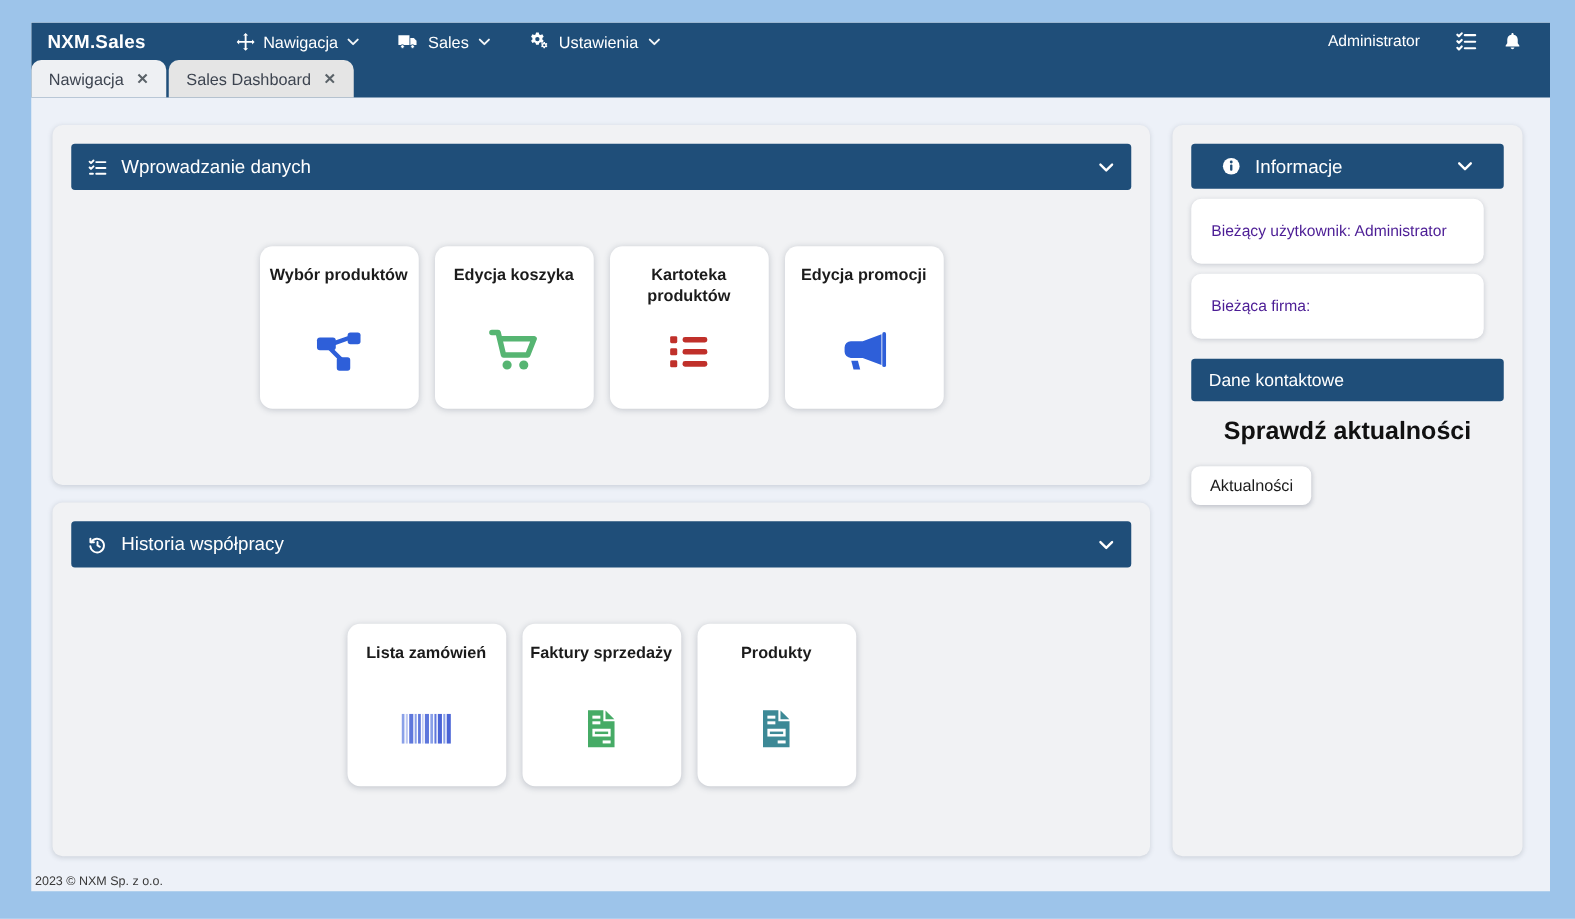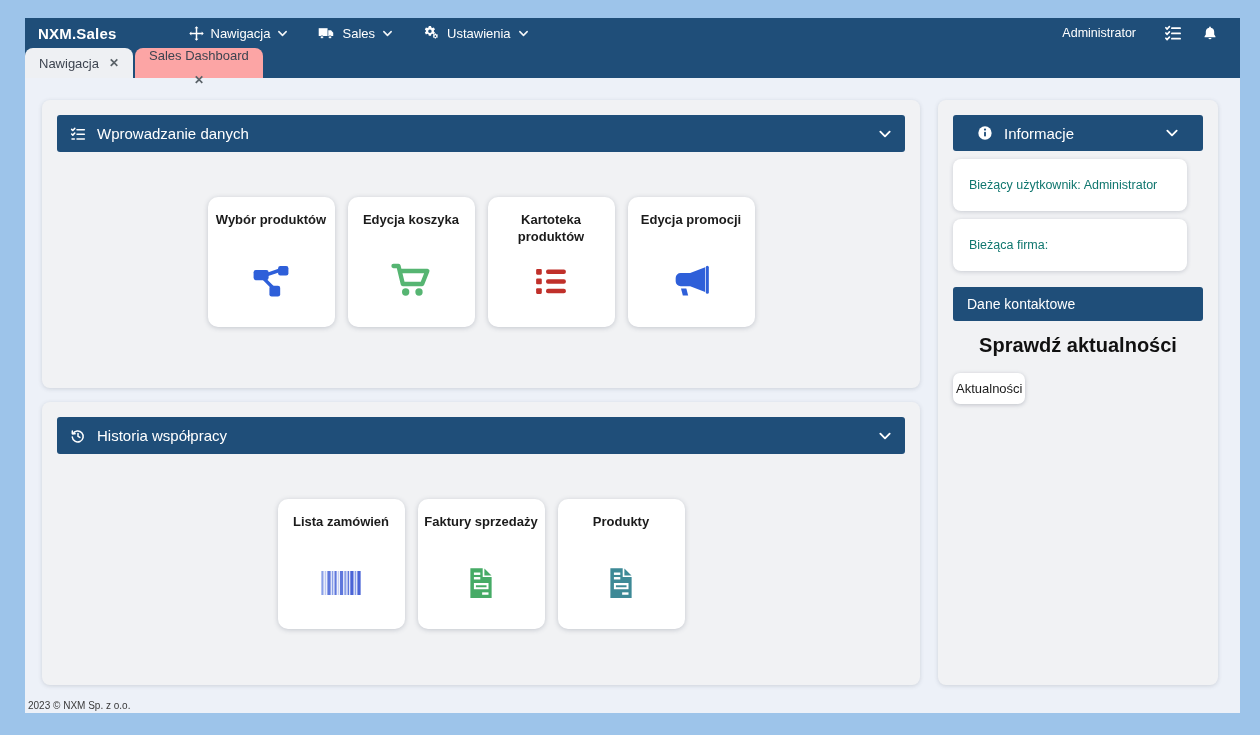--- a/index.html
+++ b/index.html
@@ -19,21 +19,21 @@
   .navitem .chev { display:flex; opacity:.95; }
   .nav-right { margin-left:auto; display:flex; align-items:center; gap:28px; padding-right:22px; }
   .nav-user { font-size:12.5px;text-align:center; }
   .nav-icons { display:flex; align-items:center; gap:20px; }
 
   .tabrow { height:30px; display:flex; align-items:flex-end; gap:2px; }
   .tab { height:30px; display:flex; align-items:center; gap:10px;
     padding:0 14px; border-radius:8px 8px 0 0; font-size:13px; color:#3d4450;
     cursor:pointer; }
   .tab-inactive { background:#eef0f3; }
-  .tab-active { background:#fca5a5;flex-direction:column; }
+  .tab-active { background:#e5e5e5; }
   .tab .tab-close { font-size:12px; color:#5a6268; font-weight:bold; cursor:pointer; }
 
   
   .content { display:flex; gap:18px; padding:22px 20px 0 17px; }
   .main-col { width:878px; display:flex; flex-direction:column; gap:14px; }
 
   .panel { background:#f1f2f4; border-radius:8px;
     box-shadow:0 1px 4px rgba(60,70,90,.18); }
   .panel-1 { height:288px; }
   .panel-2 { height:283px; }
@@ -60,28 +60,28 @@
 
   
   .sidebar { width:280px; height:585px; background:#f1f2f4; border-radius:8px;
     box-shadow:0 1px 4px rgba(60,70,90,.18); }
   .side-header { margin:15px 15px 8px 15px; height:36px; background:#1f4e79;
     border-radius:3px; display:flex; align-items:center; gap:11px; padding:0 24px;
     color:#fff; font-size:15px; cursor:pointer; }
   .side-header .chev { margin-left:auto; display:flex; }
   .side-card { margin:0 31px 8px 15px; height:52px; background:#fff; border-radius:8px;
     box-shadow:0 1px 4px rgba(60,70,90,.22); display:flex; align-items:center;
-    padding:0 16px; font-size:12.5px; color:#0f766e; }
+    padding:0 16px; font-size:12.5px; color:#4c1d95; }
   .side-card.last { margin-bottom:16px; }
   .side-navybar { margin:0 15px 13px 15px; height:34px; background:#1f4e79;
     border-radius:3px; display:flex; align-items:center; padding:0 14px;
     color:#fff; font-size:14px; }
   .side-heading { margin:2px 15px 16px 15px; font-size:20px; font-weight:bold; color:#111;text-align:center; }
   .side-btn { margin-left:15px; background:#fff; border:none; border-radius:7px;
-    padding:8px 3px; font-size:13px; color:#1b1b1b; cursor:pointer;
+    padding:8px 15px; font-size:13px; color:#1b1b1b; cursor:pointer;
     box-shadow:0 1px 4px rgba(60,70,90,.28); font-family:inherit; }
 
   .footer { position:absolute; left:3px; bottom:2px; font-size:10px; color:#3a3a3a; }
 
   svg { display:block; }
 </style>
 </head>
 <body>
 
 <div class="frame">

